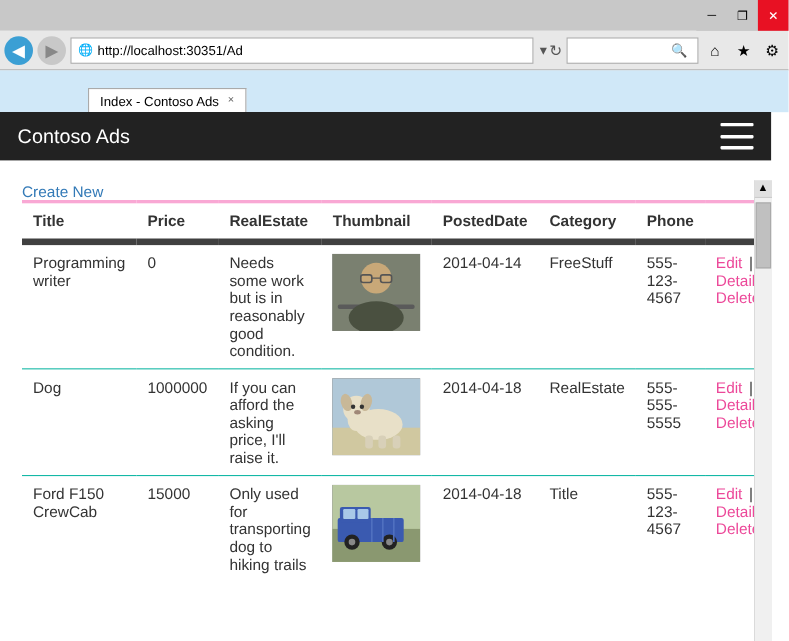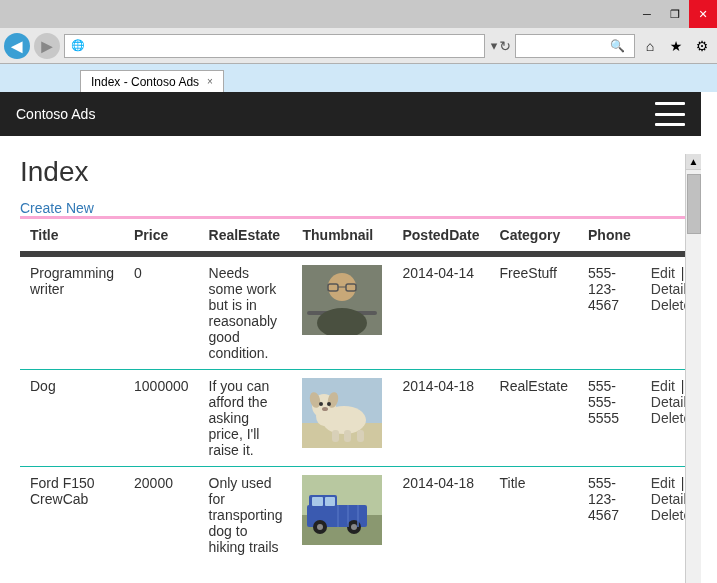--- a/index.html
+++ b/index.html
@@ -14,52 +14,52 @@
     .nav-bar { background: #e8e8e8; height: 36px; display: flex; align-items: center; padding: 0 4px; gap: 4px; border-bottom: 1px solid #b0b0b0; }
     .nav-btn { width: 26px; height: 26px; border-radius: 50%; display: flex; align-items: center; justify-content: center; cursor: pointer; background: #3b9fd4; color: white; border: none; font-size: 14px; font-weight: bold; }
     .nav-btn.fwd { background: #c8c8c8; color: #888; }
     .address-bar { flex: 1; height: 24px; border: 1px solid #aaa; background: white; display: flex; align-items: center; padding: 0 6px; font-size: 12px; color: #333; }
     .address-bar input { border: none; outline: none; width: 100%; font-size: 12px; }
     .search-box { width: 120px; height: 24px; border: 1px solid #aaa; background: white; display: flex; align-items: center; padding: 0 4px; font-size: 12px; }
     .search-box input { border: none; outline: none; width: 80px; font-size: 12px; }
     .nav-icons { display: flex; gap: 4px; align-items: center; }
     .nav-icon { width: 22px; height: 22px; display: flex; align-items: center; justify-content: center; cursor: pointer; font-size: 14px; }
 
-    .tab-bar { background: #d0e8f8; height: 28px; display: flex; align-items: flex-end; padding-left: 80px; }
+    .tab-bar { background: #d0e8f8; height: 38px; display: flex; align-items: flex-end; padding-left: 80px; }
     .tab { background: white; border: 1px solid #aaa; border-bottom: none; height: 22px; padding: 0 10px; display: flex; align-items: center; font-size: 12px; gap: 8px; cursor: pointer; }
     .tab .tab-close { font-size: 10px; color: #666; cursor: pointer; }
 
     
     .scrollbar { position: absolute; right: 0; top: 62px; width: 16px; height: 521px; background: #f0f0f0; border-left: 1px solid #ccc; display: flex; flex-direction: column; align-items: center; }
     .scroll-up { width: 16px; height: 16px; background: #e0e0e0; border-bottom: 1px solid #ccc; display: flex; align-items: center; justify-content: center; cursor: pointer; font-size: 10px; }
     .scroll-thumb { width: 14px; height: 60px; background: #c0c0c0; border: 1px solid #aaa; margin-top: 4px; cursor: pointer; }
 
     
     .app-wrapper { position: relative; width: 701px; height: 521px; overflow: hidden; }
     .app-content { width: 100%; height: 100%; overflow-y: auto; scrollbar-width: none; }
     .app-content::-webkit-scrollbar { display: none; }
 
     .navbar { background: #222; color: white; height: 44px; display: flex; align-items: center; justify-content: space-between; padding: 0 16px; }
-    .navbar-brand { font-size: 14px; color: white; }
+    .navbar-brand { font-size: 18px; color: white; }
     .navbar-toggle { width: 30px; height: 24px; display: flex; flex-direction: column; justify-content: space-between; cursor: pointer; }
     .navbar-toggle span { display: block; height: 3px; background: white; border-radius: 1px; }
 
     .page-content { padding: 20px 20px 20px 20px; }
     .page-title { font-size: 28px; font-weight: 300; margin-bottom: 12px; color: #333; }
     .create-link { color: #337ab7; text-decoration: none; font-size: 14px; display: inline-block; cursor: pointer; }
 
     table { width: 100%; border-collapse: collapse; font-size: 14px; }
     table th { text-align: left; padding: 8px 10px; border-top: 3px solid #f9a8d4; border-bottom: 2px solid #ddd; font-weight: bold; color: #333; }
     table td { padding: 8px 10px; border-top: 1px solid #14b8a6; vertical-align: top; color: #333; }
     table tr:first-child td { border-top: 6px solid #404040; }
 
     .thumbnail-placeholder { width: 80px; height: 70px; background: #888; display: flex; align-items: center; justify-content: center; overflow: hidden; }
 
     .action-links { white-space: nowrap; }
-    .action-link { color: #404040; text-decoration: none; cursor: pointer; }
+    .action-link { color: #ec4899; text-decoration: none; cursor: pointer; }
     .action-sep { color: #333; margin: 0 2px; }
 
     .col-title { width: 100px; }
     .col-price { width: 80px; }
     .col-desc { width: 180px; }
     .col-thumb { width: 90px; }
     .col-date { width: 90px; }
     .col-cat { width: 80px; }
     .col-phone { width: 70px; }
     .col-actions { width: 80px; }
@@ -74,20 +74,21 @@
     <button class="title-bar-btn restore">❐</button>
     <button class="title-bar-btn close">✕</button>
   </div>
 </div>
 
 <div class="nav-bar">
   <button class="nav-btn">◀</button>
   <button class="nav-btn fwd">▶</button>
   <div class="address-bar">
     <span style="font-size:11px; color:#555; margin-right:4px;">🌐</span>
+    <input type="text" style="font-size: 12px;" value="http://localhost:30351/Ad">
   </div>
   <div style="display:flex; align-items:center; margin-left:2px; gap:2px;">
     <button style="background:none;border:none;cursor:pointer;font-size:13px;color:#555;">▾</button>
     <button style="background:none;border:none;cursor:pointer;font-size:14px;color:#555;">↻</button>
   </div>
   <div class="search-box">
     <input type="text" placeholder="" style="font-size: 12px; width: 90px;">
     <span style="font-size:12px; color:#555;">🔍</span>
   </div>
   <div class="nav-icons">
@@ -112,21 +113,20 @@
     <div class="navbar">
       <span class="navbar-brand">Contoso Ads</span>
       <div class="navbar-toggle">
         <span></span>
         <span></span>
         <span></span>
       </div>
     </div>
 
     <div class="page-content">
-      <h1 class="page-title">Index</h1>
       <a class="create-link">Create New</a>
 
       <table>
         <thead>
           <tr>
             <th class="col-title">Title</th>
             <th class="col-price">Price</th>
             <th class="col-desc">RealEstate</th>
             <th class="col-thumb">Thumbnail</th>
             <th class="col-date">PostedDate</th>
@@ -203,21 +203,21 @@
               <div class="action-links">
                 <a class="action-link">Edit</a><span class="action-sep"> | </span><br>
                 <a class="action-link">Details</a><span class="action-sep"> | </span><br>
                 <a class="action-link">Delete</a>
               </div>
             </td>
           </tr>
 
           <tr>
             <td>Ford F150 CrewCab</td>
-            <td>20000</td>
+            <td>15000</td>
             <td>Only used for transporting dog to hiking trails</td>
             <td>
               <div class="thumbnail-placeholder">
                 <svg width="80" height="70" viewBox="0 0 80 70" xmlns="http://www.w3.org/2000/svg">
                   <rect width="80" height="70" fill="#b8c8a0"></rect>
                   <rect x="0" y="40" width="80" height="30" fill="#8a9870"></rect>
 
                   <rect x="5" y="30" width="60" height="22" fill="#3a5ab0" rx="2"></rect>
 
                   <rect x="7" y="20" width="28" height="14" fill="#3a5ab0" rx="2"></rect>

